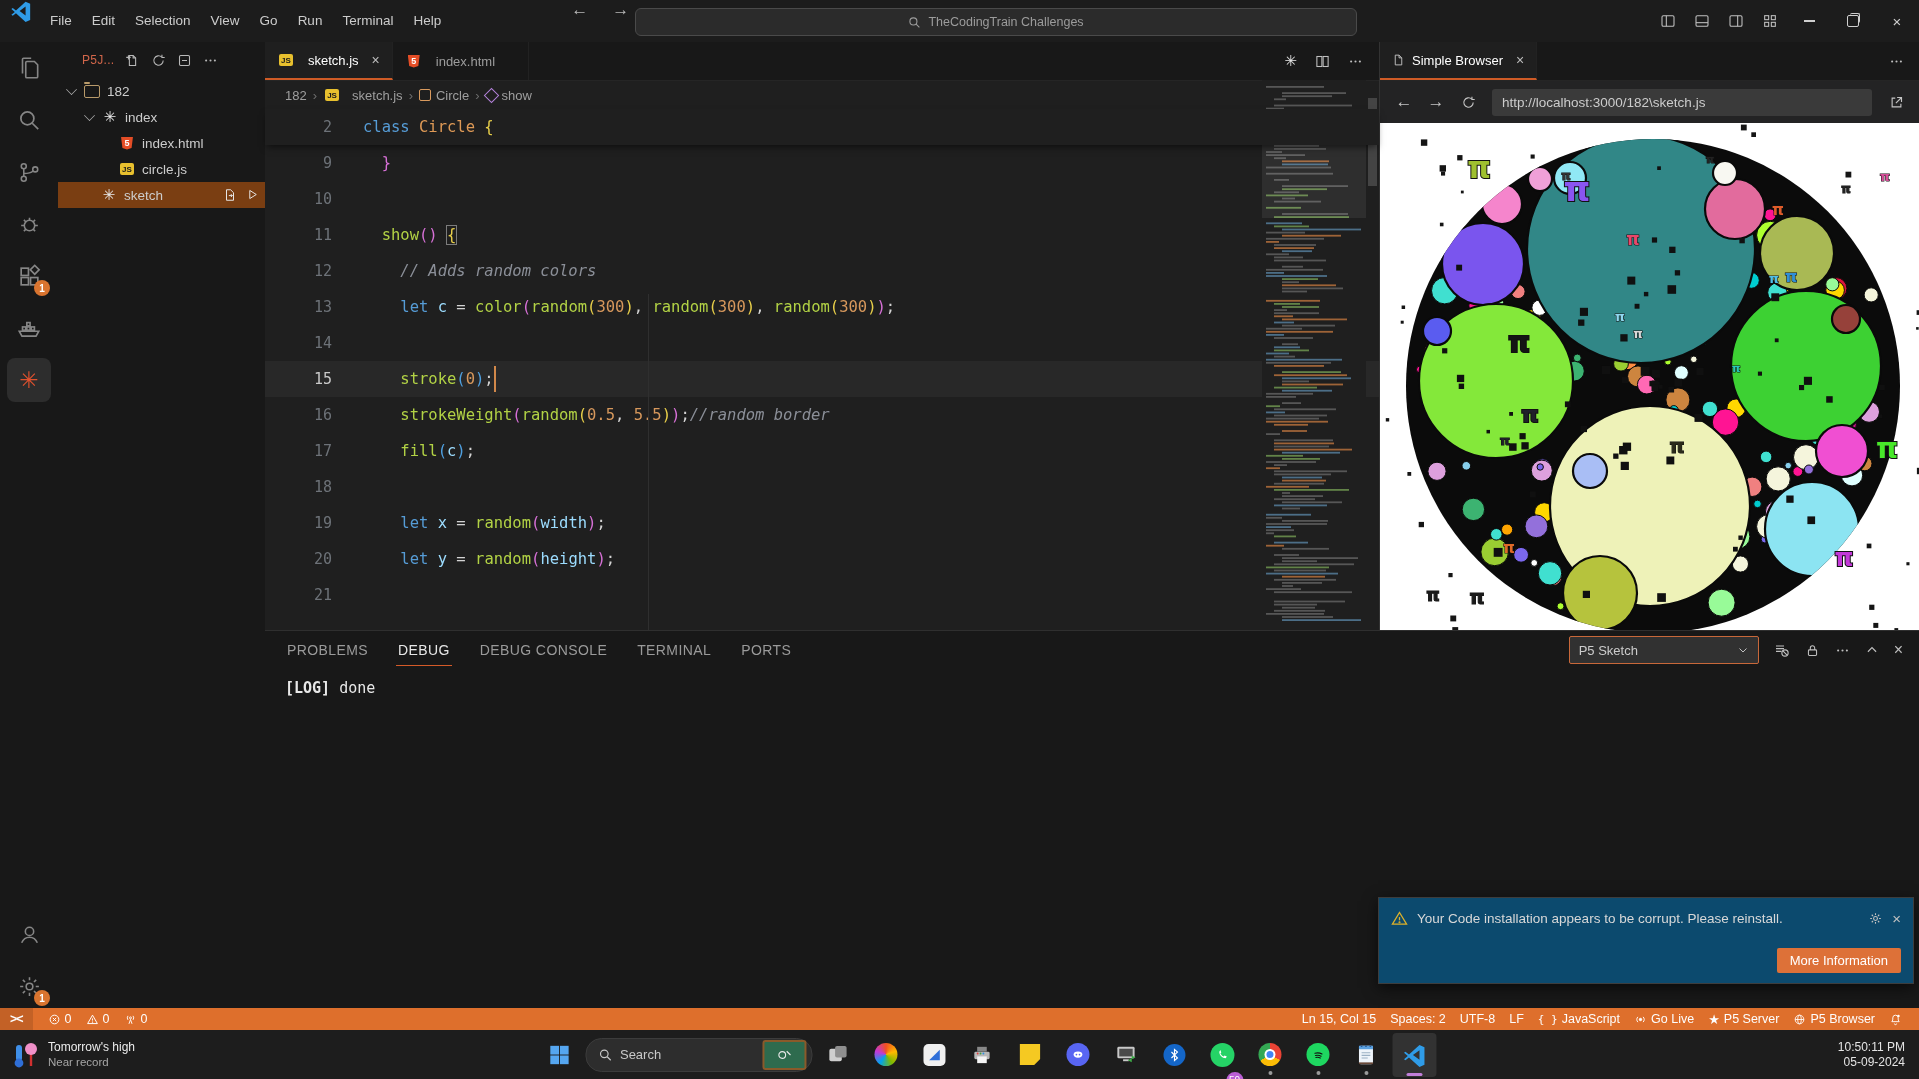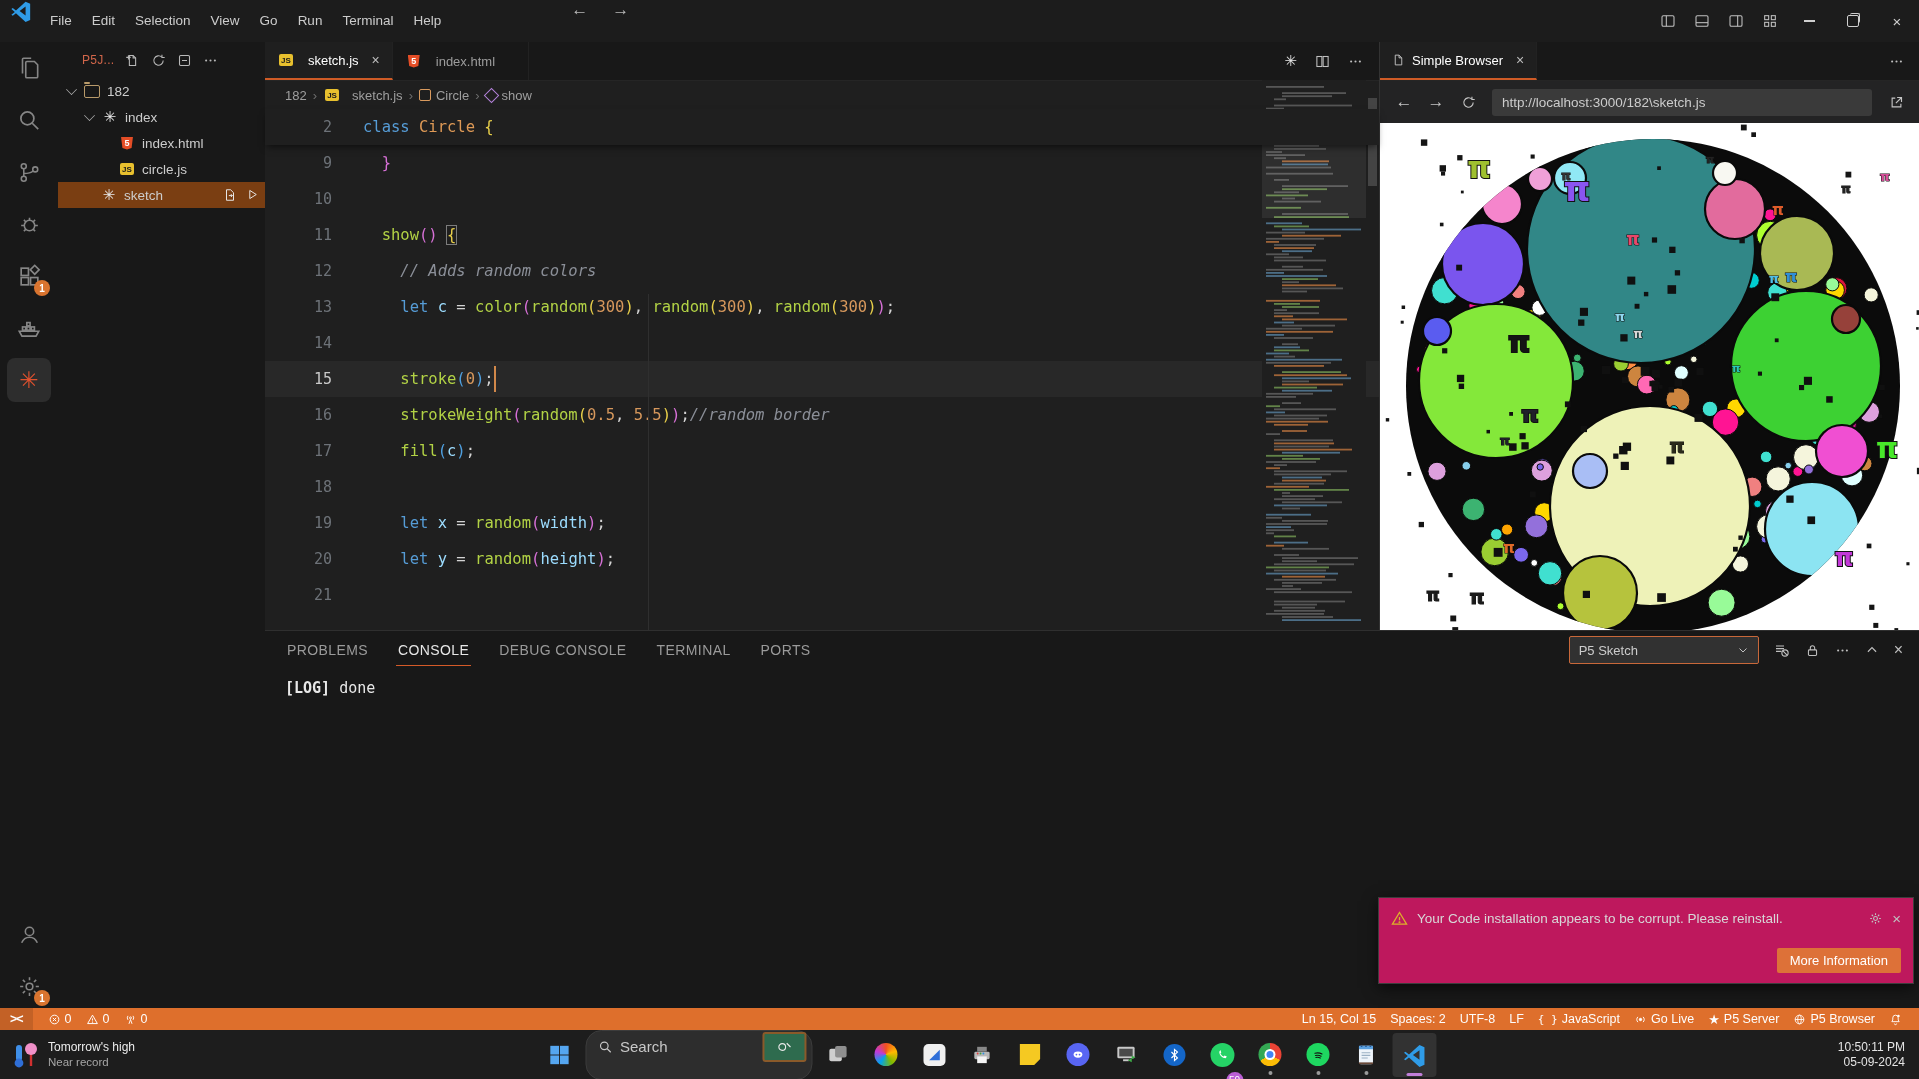--- a/index.html
+++ b/index.html
@@ -95,28 +95,28 @@
   #taskbar{left:0;top:1030px;width:1919px;height:49px;background:#1d1d1d;display:flex;align-items:center;}
   #weather{display:flex;align-items:center;gap:8px;padding-left:10px;width:280px;}
   #weather .w1{font-size:12px;color:#ececec;line-height:15px;}
   #weather .w2{font-size:11.5px;color:#a6a6a6;line-height:14px;}
   #tbCenter{position:absolute;left:50%;transform:translateX(-47%);display:flex;align-items:center;gap:4px;}
   .tb-cell{width:44px;height:44px;display:flex;align-items:center;justify-content:center;position:relative;border-radius:4px;}
   .tb-dot{position:absolute;bottom:2px;left:50%;transform:translateX(-50%);width:4px;height:4px;border-radius:2px;background:#9a9a9a;}
   .tb-active{background:#323232;}
   .tb-ind{position:absolute;bottom:1px;left:50%;transform:translateX(-50%);width:16px;height:3px;border-radius:2px;background:#c17fd9;}
   #tbSearch{width:208px;height:32px;border-radius:16px;background:#2d2d2d;border:1px solid #3c3c3c;
-    display:flex;align-items:center;gap:8px;padding:0 5px 16px 12px;font-size:15px;color:#c8c8c8;}
+    display:flex;align-items:center;gap:8px;padding:0 5px 0 12px;font-size:13px;color:#c8c8c8;}
   #searchDoodle{margin-left:auto;width:40px;height:26px;border-radius:3px;background:#2e6b4e;border:2px solid #8a5a2a;
     display:flex;align-items:center;justify-content:center;}
   #clock{margin-left:auto;text-align:right;padding-right:14px;font-size:12px;color:#e4e4e4;line-height:15px;}
   .wbadge{position:absolute;top:1px;right:1px;min-width:17px;height:17px;border-radius:9px;background:#bb5fd6;
     color:#fff;font-size:10px;display:flex;align-items:center;justify-content:center;margin-top:38px;}
   
-  #toast{left:1378px;top:897px;width:534px;height:85px;background:#be185d;border:1px solid #3d3d3d;
+  #toast{left:1378px;top:897px;width:534px;height:85px;background:#0c4a6e;border:1px solid #3d3d3d;
     box-shadow:0 4px 14px rgba(0,0,0,.6);z-index:9;}
   #toastRow{display:flex;align-items:center;gap:9px;padding:12px 12px 0 12px;font-size:13.5px;color:#d8d8d8;}
   #toastBtn{position:absolute;right:12px;bottom:10px;background:#dd7138;color:#fff;font-size:13px;
     padding:5px 13px;border-radius:2px;}
   svg{display:block;}
 </style>
 </head>
 <body>
 
 <div id="stage">
@@ -130,20 +130,27 @@
         <span class="menu-item">Edit</span>
         <span class="menu-item">Selection</span>
         <span class="menu-item">View</span>
         <span class="menu-item">Go</span>
         <span class="menu-item">Run</span>
         <span class="menu-item">Terminal</span>
         <span class="menu-item">Help</span>
       </nav>
     <span class="navarrow" style="margin-left:108px">←</span>
     <span class="navarrow">→</span>
+    <div id="cmdcenter" class="abs">
+      <svg width="13" height="13" viewBox="0 0 24 24" fill="none" stroke="#9c9c9c" stroke-width="2">
+          <circle cx="10" cy="10" r="6.5"></circle>
+          <line x1="15" y1="15" x2="21" y2="21"></line>
+        </svg>
+      <span>TheCodingTrain Challenges</span>
+    </div>
     <div id="titleRight" class="abs">
       <span class="layout-ic">
           <svg width="16" height="16" viewBox="0 0 24 24" fill="none" stroke="#c0c0c0" stroke-width="1.6" style="margin:auto">
             <rect x="3" y="4" width="18" height="16" rx="2"></rect>
             <line x1="9.5" y1="4" x2="9.5" y2="20"></line>
           </svg>
         </span>
       <span class="layout-ic">
           <svg width="16" height="16" viewBox="0 0 24 24" fill="none" stroke="#c0c0c0" stroke-width="1.6" style="margin:auto">
             <rect x="3" y="4" width="18" height="16" rx="2"></rect>
@@ -901,21 +908,21 @@
           <text x="505" y="58" font-family="DejaVu Sans, sans-serif" font-weight="bold" font-size="13" fill="#d84f9a" stroke="#111" stroke-width="1.1" paint-order="stroke" text-anchor="middle">π</text>
           <text x="356" y="249" font-family="DejaVu Sans, sans-serif" font-weight="bold" font-size="11" fill="#28c8b8" stroke="#111" stroke-width="1.1" paint-order="stroke" text-anchor="middle">π</text>
           <text x="186" y="57" font-family="DejaVu Sans, sans-serif" font-weight="bold" font-size="12" fill="#333333" stroke="#111" stroke-width="1.1" paint-order="stroke" text-anchor="middle">π</text>
         </svg>
     </div>
   </div>
 
   <div id="panel" class="abs">
     <div id="panelTabs">
         <span class="ptab">PROBLEMS</span>
-        <span class="ptab active">CONSOLE</span>
+        <span class="ptab active">DEBUG</span>
         <span class="ptab">DEBUG CONSOLE</span>
         <span class="ptab">TERMINAL</span>
         <span class="ptab">PORTS</span>
       </div>
     <div id="panelCtrls">
       <div id="chanSel">
         <span>P5 Sketch</span>
         <svg width="12" height="12" viewBox="0 0 24 24" fill="none" stroke="#c0c0c0" stroke-width="2">
             <path d="M5 9l7 7 7-7"></path>
           </svg>

